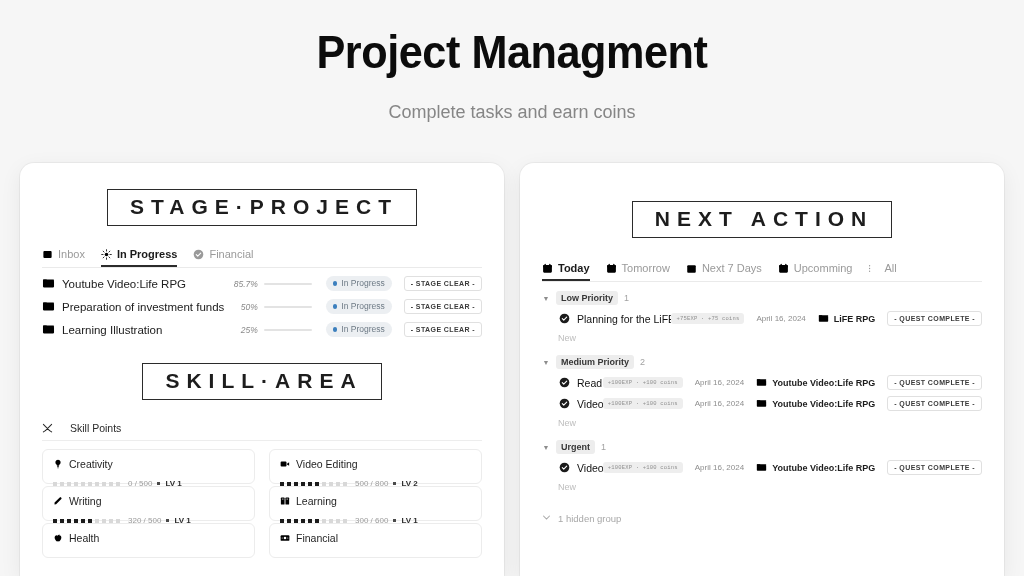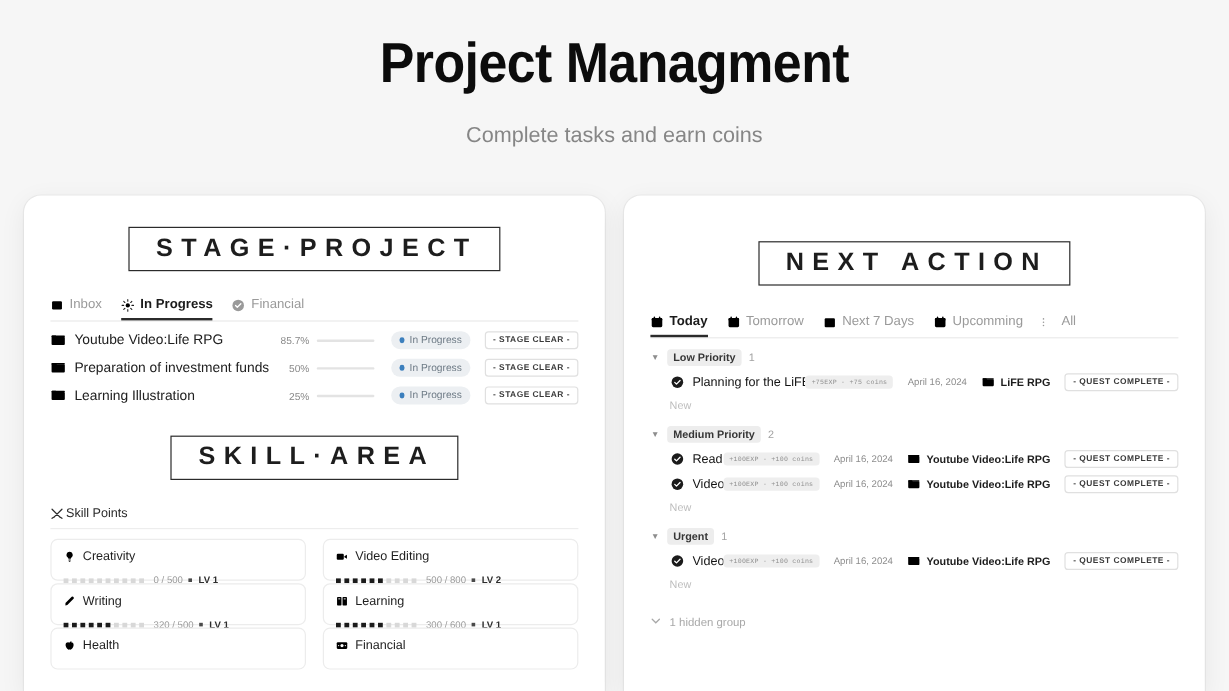--- a/index.html
+++ b/index.html
@@ -98,21 +98,21 @@
     align-items: center;
     height: 23px;
     font-size: 11.5px;
     color: #202020;
   }
   .proj-icon { width: 13px; height: 13px; margin-right: 7px; flex: none; }
   .proj-icon svg { width: 13px; height: 13px; display: block; }
   .proj-name { flex: 1 1 auto; white-space: nowrap; overflow: hidden; }
   .proj-pct {
     width: 34px; text-align: right; font-size: 8.5px;
-    color: #8a8a8a; margin-right: 6px; flex: none;
+    color: #8a8a8a; margin-right: 6px; flex: none; font-style: italic;
   }
   .bar-track {
     width: 48px; height: 2px; background: #e3e3e3;
     border-radius: 2px; flex: none; margin-right: 14px; overflow: hidden;
   }
   .bar-fill { height: 2px; background: #9b9b9b; border-radius: 2px; }
   .status-pill {
     display: inline-flex; align-items: center; gap: 4px;
     background: #eceff2; color: #6d7a85;
     font-size: 8.5px; padding: 2.5px 7px 3px; border-radius: 9px;
@@ -121,21 +121,21 @@
   .status-dot { width: 4.5px; height: 4.5px; border-radius: 50%; background: #3c7fbd; flex:none; }
   .ghost-btn {
     border: 1px solid #e0e0e0; border-radius: 3px;
     font-size: 7px; font-weight: 700; letter-spacing: 0.4px;
     color: #3a3a3a; padding: 3px 6px; white-space: nowrap; flex: none;
     background: #fff;
   }
 
   
   .skill-head {
-    display: flex; align-items: center; gap: 2px;
+    display: flex; align-items: center; gap: 17px;
     font-size: 10.5px; color: #2a2a2a;
     padding-bottom: 6px; border-bottom: 1px solid #ededed;
   }
   .skill-head .ic svg { width: 11px; height: 11px; display:block; }
   .skill-grid {
     display: grid; grid-template-columns: 1fr 1fr;
     gap: 2px 14px; margin-top: 8px;
   }
   .skill-card {
     border: 1px solid #ececec; border-radius: 6px;

